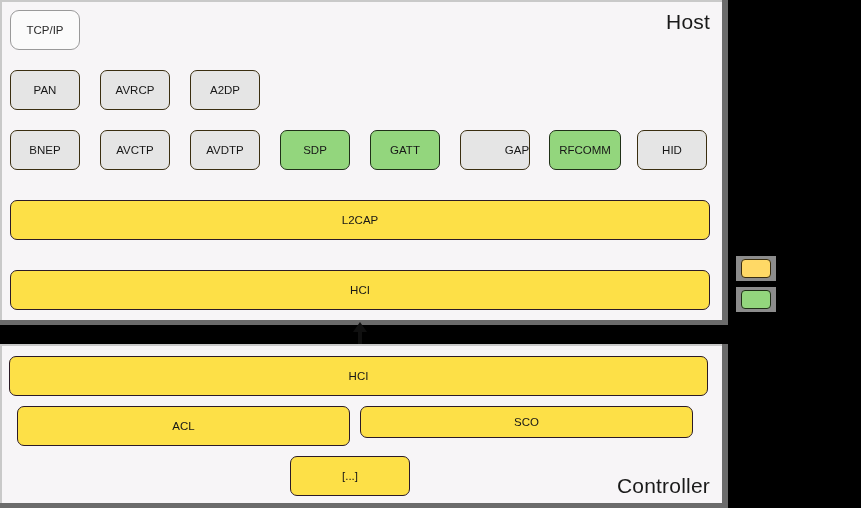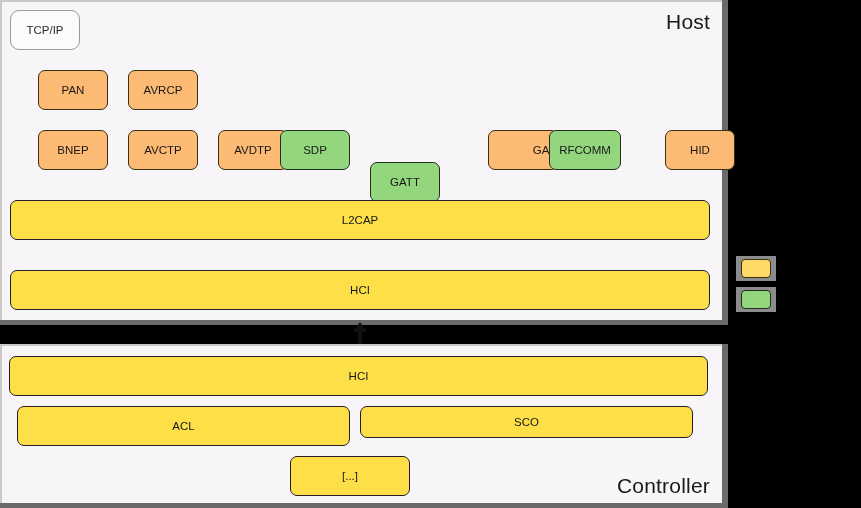--- a/index.html
+++ b/index.html
@@ -96,21 +96,21 @@
     border-radius: 7px;
     display: flex;
     align-items: center;
     justify-content: center;
     font-size: 11.5px;
     color: #171717;
     text-align: center;
     line-height: 1.1;
     user-select: none;
   }
-  .node.yellow { background: #fdba74; border-color: #3a2e10; margin-left: 28px; }
+  .node.yellow { background: #e5e5e5; border-color: #3a2e10; }
   .node.green  { background: #93d67d; border-color: #203018; }
   .node.purple { background: #fde047; border-color: #2b1a27; }
   .node.plain  {
     background: #fbfbfb;
     border: 1.4px solid #9a9a9a;
     color: #2a2a2a;
     border-radius: 9px;
   }
 
   .node.wide { font-size: 11.5px; }
@@ -182,26 +182,27 @@
     <div class="panel-border-left"></div>
     <div class="panel-border-right"></div>
     <div class="panel-border-bottom"></div>
 
     <div class="panel-title" id="host-title">Host</div>
 
     <div class="node plain" id="node-tcpip" style="left: 10px; top: 10px; width: 70px; height: 40px;">TCP/IP</div>
 
     <div class="node yellow" id="node-pan" style="left: 10px; top: 70px; width: 70px; height: 40px;">PAN</div>
     <div class="node yellow" id="node-avrcp" style="left: 100px; top: 70px; width: 70px; height: 40px;">AVRCP</div>
+    <div class="node yellow" id="node-a2dp" style="left: 190px; top: 70px; width: 70px; height: 40px;">A2DP</div>
 
     <div class="node yellow" id="node-bnep" style="left: 10px; top: 130px; width: 70px; height: 40px;">BNEP</div>
     <div class="node yellow" id="node-avctp" style="left: 100px; top: 130px; width: 70px; height: 40px;">AVCTP</div>
     <div class="node yellow" id="node-avdtp" style="left: 190px; top: 130px; width: 70px; height: 40px;">AVDTP</div>
     <div class="node green" id="node-sdp" style="left: 280px; top: 130px; width: 70px; height: 40px;">SDP</div>
-    <div class="node green" id="node-gatt" style="left: 370px; top: 130px; width: 70px; height: 40px; margin-top: 32px;">GATT</div>
+    <div class="node green" id="node-gatt" style="left: 370px; top: 130px; width: 70px; height: 40px;">GATT</div>
     <div class="node yellow" id="node-gap" style="left: 460px; top: 130px; width: 70px; height: 40px; padding-left: 44px;">GAP</div>
     <div class="node green" id="node-rfcomm" style="left: 549px; top: 130px; width: 72px; height: 40px;">RFCOMM</div>
     <div class="node yellow" id="node-hid" style="left: 637px; top: 130px; width: 70px; height: 40px;">HID</div>
 
     <div class="node purple wide" id="node-l2cap" style="left: 10px; top: 200px; width: 700px; height: 40px;">L2CAP</div>
     <div class="node purple wide" id="node-hci-host" style="left: 10px; top: 270px; width: 700px; height: 40px;">HCI</div>
   </div>
 
   <div id="connector-band"></div>
   <div id="connector-arrow"></div>

